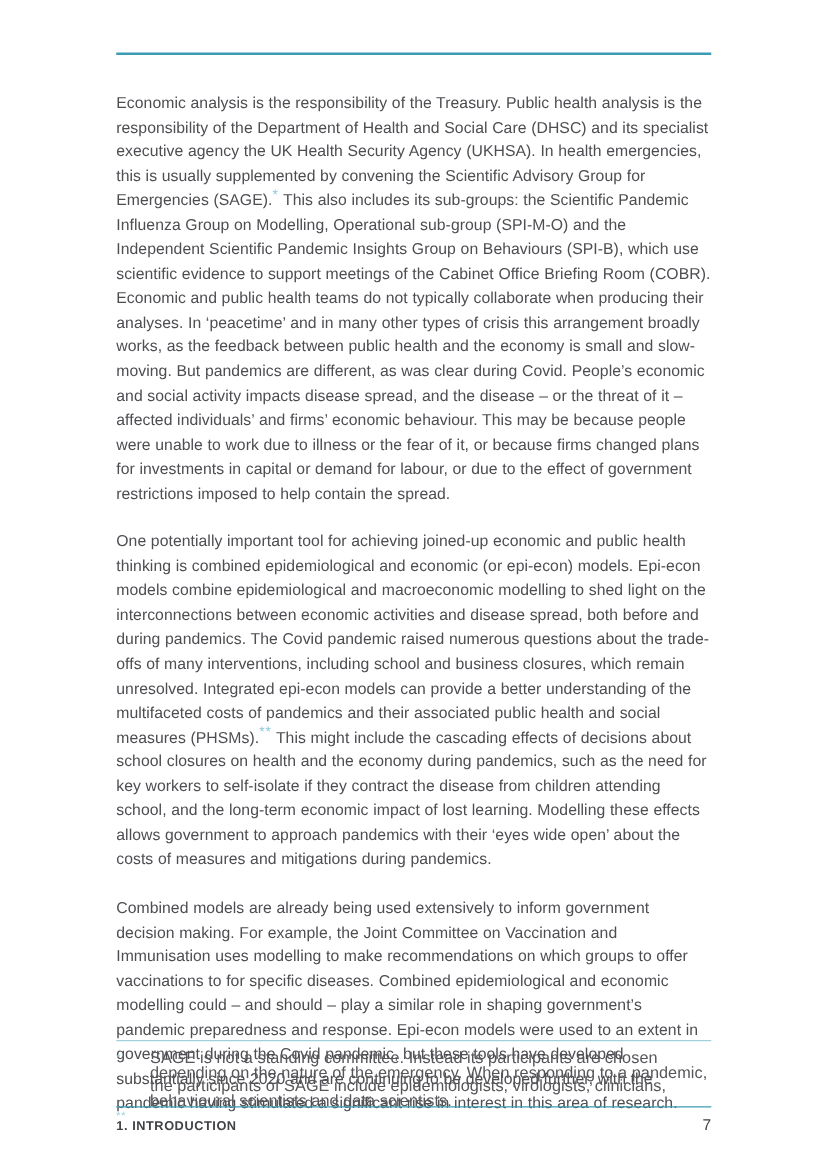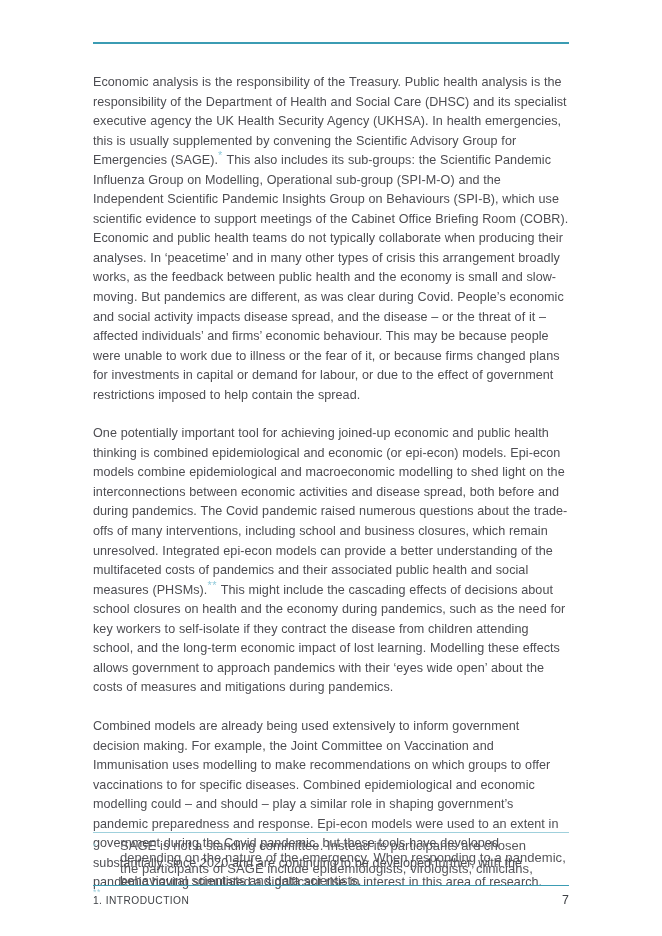--- a/index.html
+++ b/index.html
@@ -110,21 +110,21 @@
     position: absolute;
     left: 93px;
     top: 893px;
     width: 476px;
     display: flex;
     align-items: baseline;
     justify-content: space-between;
   }
   .footer-section {
     font-size: 10.2px;
-    font-weight: normal;
+    font-weight: bold;
     letter-spacing: 0.045em;
     color: #3f4246;
   }
   .footer-page {
     font-size: 12.4px;
     color: #3f4246;
     letter-spacing: 0.01em;
   }
 </style>
 </head>

